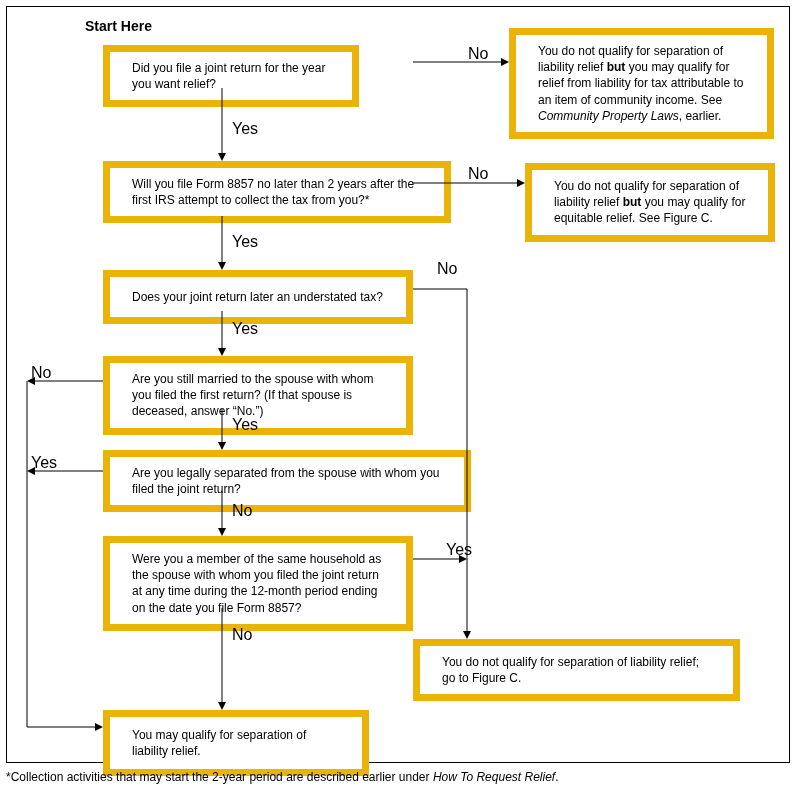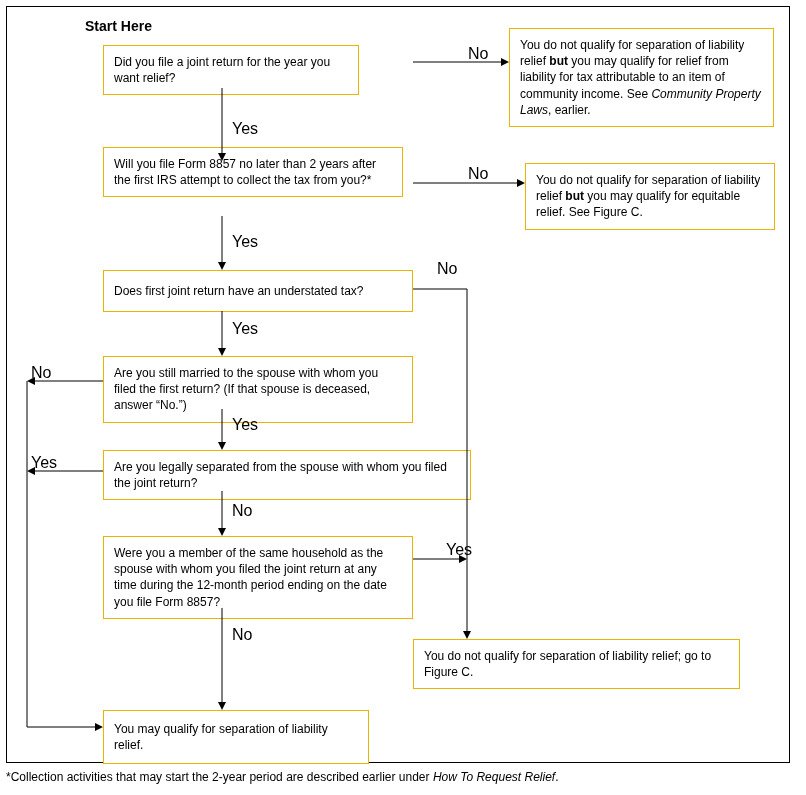--- a/index.html
+++ b/index.html
@@ -1,19 +1,19 @@
 <!DOCTYPE html>
 <html><head>
 <meta charset="utf-8">
 <style>
   html,body{margin:0;padding:0;background:#fff;font-family:Arial,Helvetica,sans-serif}
   .container{position:relative;width:806px;height:795px}
   .frame{position:absolute;left:6px;top:6px;width:782px;height:755px;border:1px solid #000}
   .start{position:absolute;left:85px;top:18px;font-weight:bold;font-size:14px}
-  .box{position:absolute;border:1px solid #eab308;padding:8px 10px;font-size:12px;line-height:1.35;background:#fff;box-sizing:border-box}
+  .box{position:absolute;border:7px solid #eab308;padding:8px 22px;font-size:12px;line-height:1.35;background:#fff;box-sizing:border-box}
   .lbl{position:absolute;font-size:16px;}
   .footnote{position:absolute;left:6px;top:770px;font-size:12px}
   svg.arrows{position:absolute;left:0;top:0;width:806px;height:795px;pointer-events:none}
   svg.arrows line{stroke:#000;stroke-width:1}
   svg.arrows polyline{stroke:#000;stroke-width:1;fill:none}
   svg.arrows polygon{fill:#000}
   .b{font-weight:bold}
   .i{font-style:italic}
 </style>
 </head>
@@ -25,30 +25,30 @@
   <div class="start">Start Here</div>
 
   <div class="box" style="left:103px;top:45px;width:256px">
     <span>Did you file a joint return for the year you want relief?</span>
   </div>
 
   <div class="box" style="left:509px;top:28px;width:265px">
     <span>You do not qualify for separation of liability relief </span><span class="b">but</span><span> you may qualify for relief from liability for tax attributable to an item of community income. See </span><span class="i">Community Property Laws</span><span>, earlier.</span>
   </div>
 
-  <div class="box" style="left:103px;top:147px;width:300px">
+  <div class="box" style="left:103px;top:161px;width:348px">
     <span>Will you file Form 8857 no later than 2 years after the first IRS attempt to collect the tax from you?*</span>
   </div>
 
   <div class="box" style="left:525px;top:163px;width:250px">
     <span>You do not qualify for separation of liability relief </span><span class="b">but</span><span> you may qualify for equitable relief. See Figure C.</span>
   </div>
 
   <div class="box" style="left:103px;top:270px;width:310px;padding-top:12px;padding-bottom:12px">
-    <span>Does first joint return have an understated tax?</span>
+    <span>Does your joint return later an understated tax?</span>
   </div>
 
   <div class="box" style="left:103px;top:356px;width:310px">
     <span>Are you still married to the spouse with whom you filed the first return? (If that spouse is deceased, answer “No.”)</span>
   </div>
 
   <div class="box" style="left:103px;top:450px;width:368px">
     <span>Are you legally separated from the spouse with whom you filed the joint return?</span>
   </div>
 

